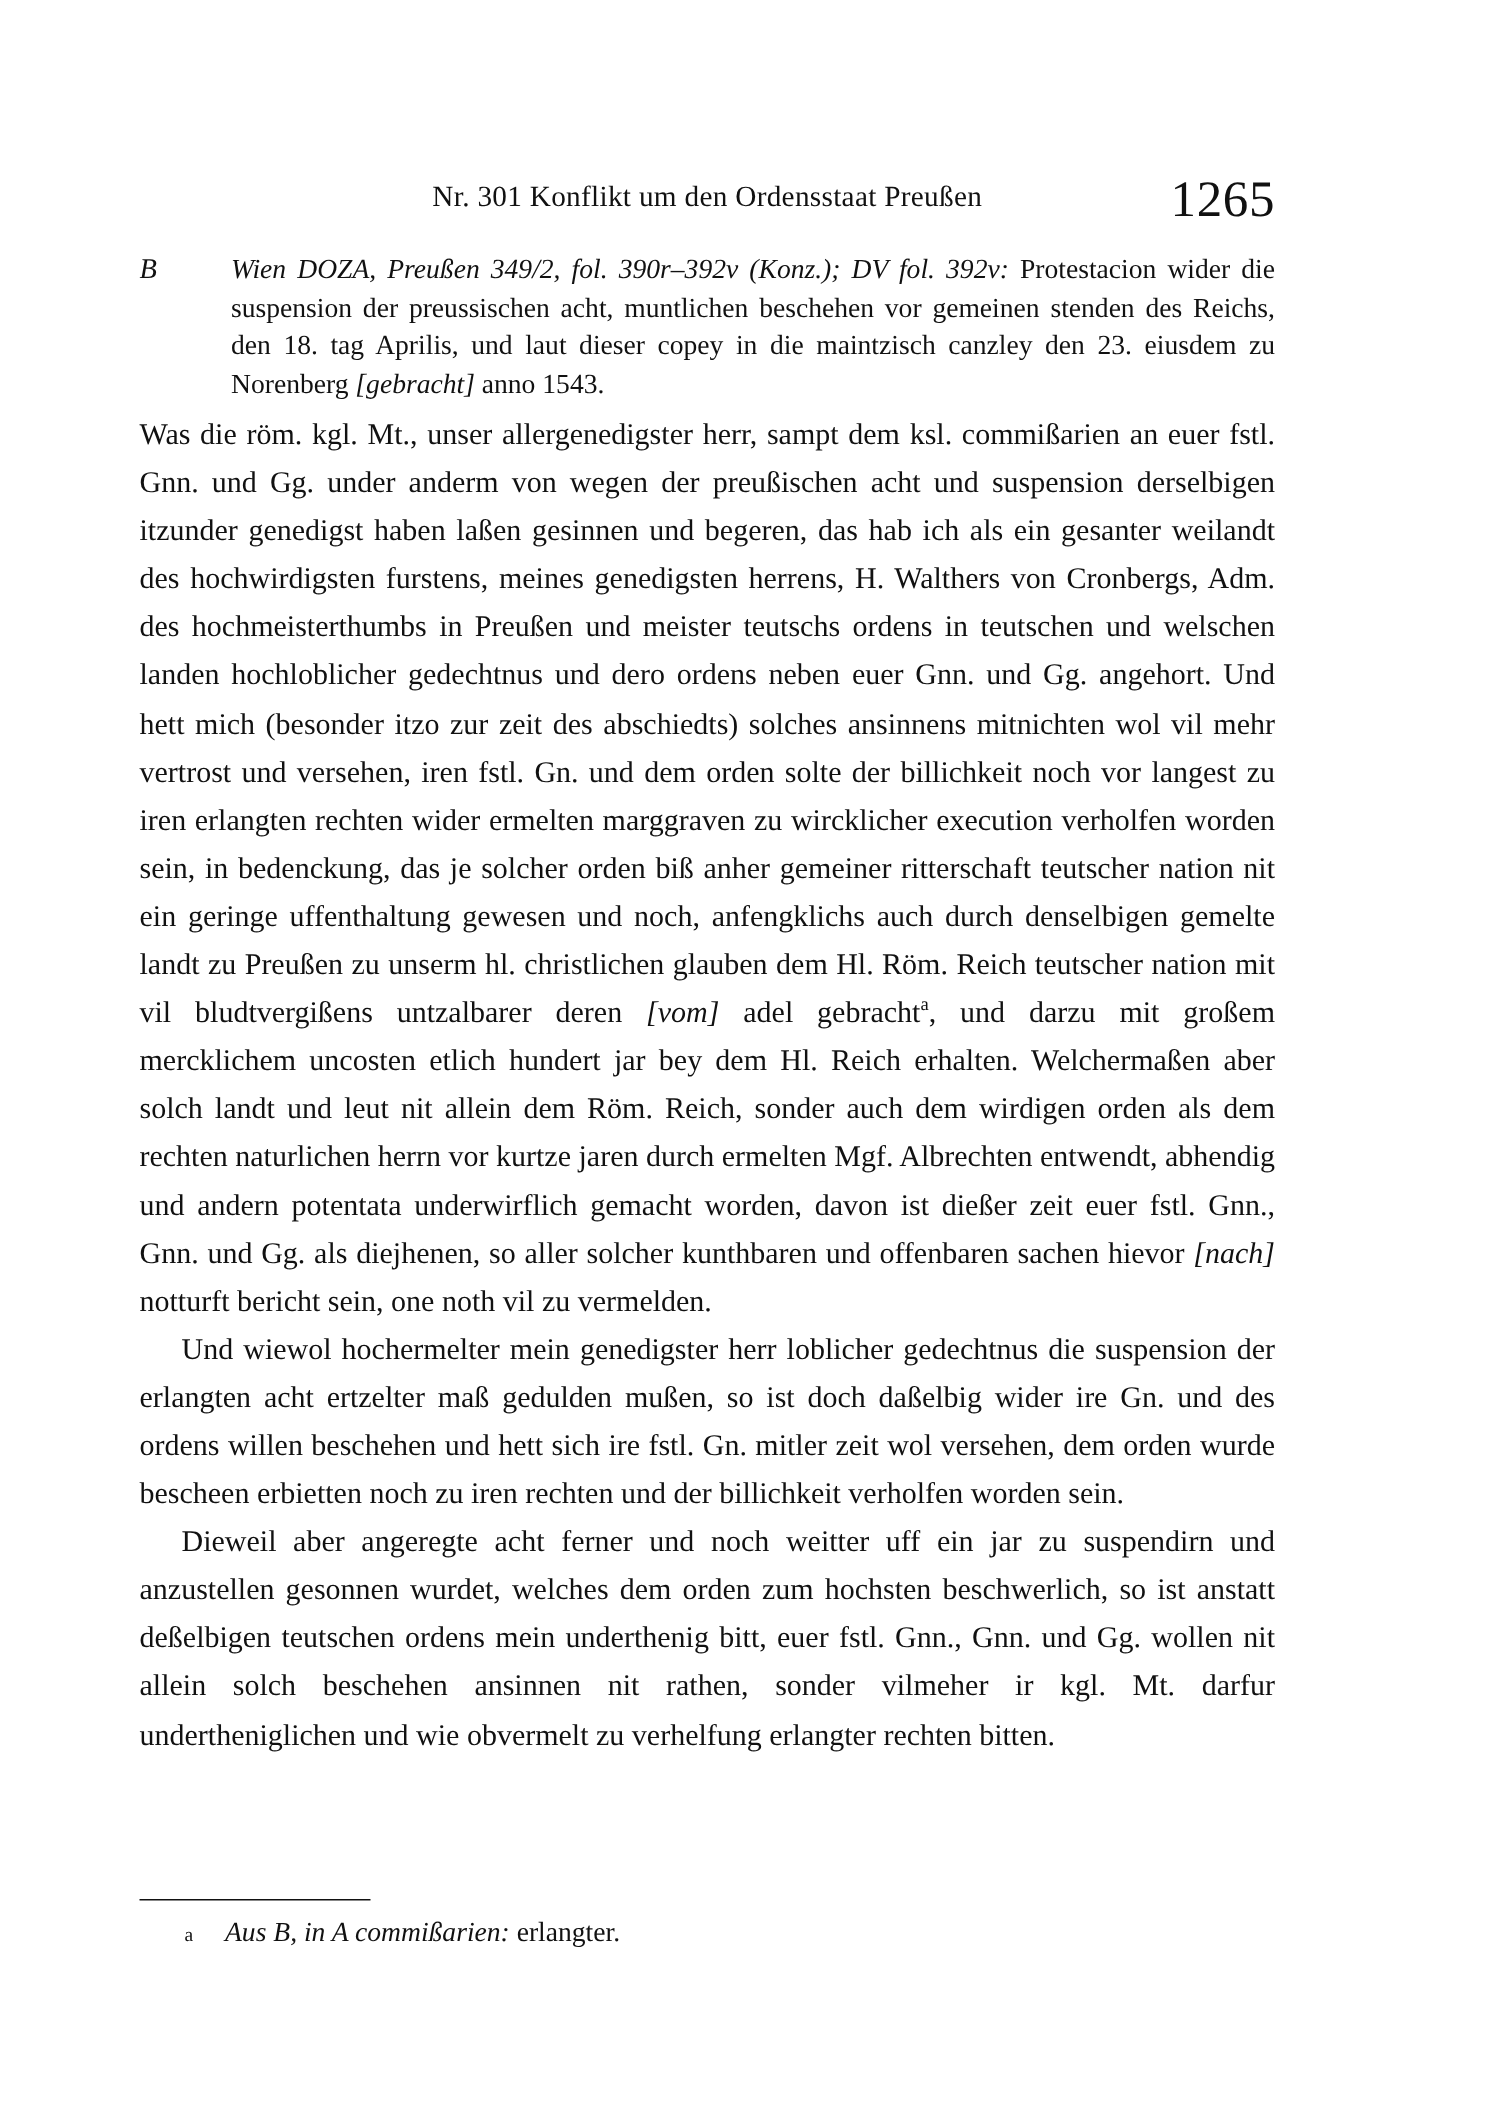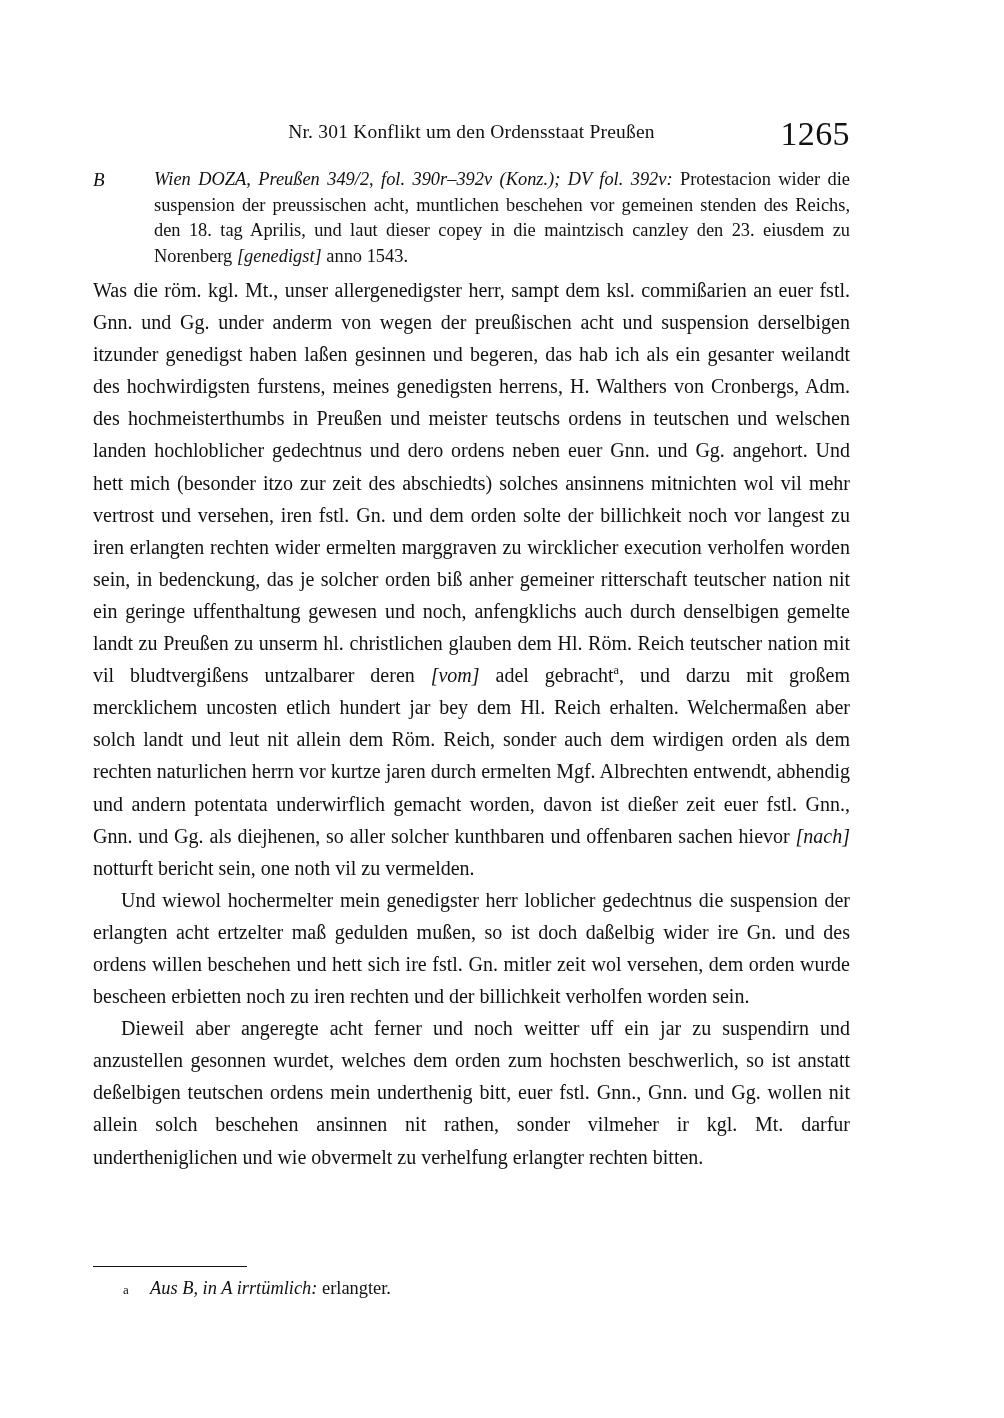--- a/index.html
+++ b/index.html
@@ -130,30 +130,30 @@
 <div class="page">
 
   <div class="runhead">
     <div class="runhead-title">Nr. 301 Konflikt um den Ordensstaat Preußen</div>
     <div class="runhead-folio">1265</div>
   </div>
 
   <div class="srcnote">
     <span class="siglum">B</span>
     <div class="srcbody">
-      <span class="it">Wien DOZA, Preußen 349/2, fol. 390r–392v (Konz.); DV fol. 392v:</span><span> Protestacion wider die suspension der preussischen acht, muntlichen beschehen vor gemeinen stenden des Reichs, den 18. tag Aprilis, und laut dieser copey in die maintzisch canzley den 23. eiusdem zu Norenberg </span><span class="it">[genedigst]</span><span> anno 1543.</span>
+      <span class="it">Wien DOZA, Preußen 349/2, fol. 390r–392v (Konz.); DV fol. 392v:</span><span> Protestacion wider die suspension der preussischen acht, muntlichen beschehen vor gemeinen stenden des Reichs, den 18. tag Aprilis, und laut dieser copey in die maintzisch canzley den 23. eiusdem zu Norenberg </span><span class="it">[gebracht]</span><span> anno 1543.</span>
     </div>
   </div>
 
   <div class="body">
       <p><span>Was die röm. kgl. Mt., unser allergenedigster herr, sampt dem ksl. commißarien an euer fstl. Gnn. und Gg. under anderm von wegen der preußischen acht und suspension derselbigen itzunder genedigst haben laßen gesinnen und begeren, das hab ich als ein gesanter weilandt des hochwirdigsten furstens, meines genedigsten herrens, H. Walthers von Cronbergs, Adm. des hochmeisterthumbs in Preußen und meister teutschs ordens in teutschen und welschen landen hochloblicher gedechtnus und dero ordens neben euer Gnn. und Gg. angehort. Und hett mich (besonder itzo zur zeit des abschiedts) solches ansinnens mitnichten wol vil mehr vertrost und versehen, iren fstl. Gn. und dem orden solte der billichkeit noch vor langest zu iren erlangten rechten wider ermelten marggraven zu wircklicher execution verholfen worden sein, in bedenckung, das je solcher orden biß anher gemeiner ritterschaft teutscher nation nit ein geringe uffenthaltung gewesen und noch, anfengklichs auch durch denselbigen gemelte landt zu Preußen zu unserm hl. christlichen glauben dem Hl. Röm. Reich teutscher nation mit vil bludtvergißens untzalbarer deren </span><i>[vom]</i><span> adel gebracht</span><sup class="fn">a</sup><span>, und darzu mit großem mercklichem uncosten etlich hundert jar bey dem Hl. Reich erhalten. Welchermaßen aber solch landt und leut nit allein dem Röm. Reich, sonder auch dem wirdigen orden als dem rechten naturlichen herrn vor kurtze jaren durch ermelten Mgf. Albrechten entwendt, abhendig und andern potentata underwirflich gemacht worden, davon ist dießer zeit euer fstl. Gnn., Gnn. und Gg. als diejhenen, so aller solcher kunthbaren und offenbaren sachen hievor </span><i>[nach]</i><span> notturft bericht sein, one noth vil zu vermelden.</span></p>
       <p class="indent"><span>Und wiewol hochermelter mein genedigster herr loblicher gedechtnus die suspension der erlangten acht ertzelter maß gedulden mußen, so ist doch daßelbig wider ire Gn. und des ordens willen beschehen und hett sich ire fstl. Gn. mitler zeit wol versehen, dem orden wurde bescheen erbietten noch zu iren rechten und der billichkeit verholfen worden sein.</span></p>
       <p class="indent"><span>Dieweil aber angeregte acht ferner und noch weitter uff ein jar zu suspendirn und anzustellen gesonnen wurdet, welches dem orden zum hochsten beschwerlich, so ist anstatt deßelbigen teutschen ordens mein underthenig bitt, euer fstl. Gnn., Gnn. und Gg. wollen nit allein solch beschehen ansinnen nit rathen, sonder vilmeher ir kgl. Mt. darfur undertheniglichen und wie obvermelt zu verhelfung erlangter rechten bitten.</span></p>
     </div>
 
   <div class="footnotes">
     <div class="fn-rule"></div>
     <div>
-        <div class="fn-item"><span class="fn-marker">a</span><span><i>Aus B, in A irrtümlich:</i><span> erlangter.</span></span></div>
+        <div class="fn-item"><span class="fn-marker">a</span><span><i>Aus B, in A commißarien:</i><span> erlangter.</span></span></div>
       </div>
   </div>
 
 </div>
 
 </body></html>

